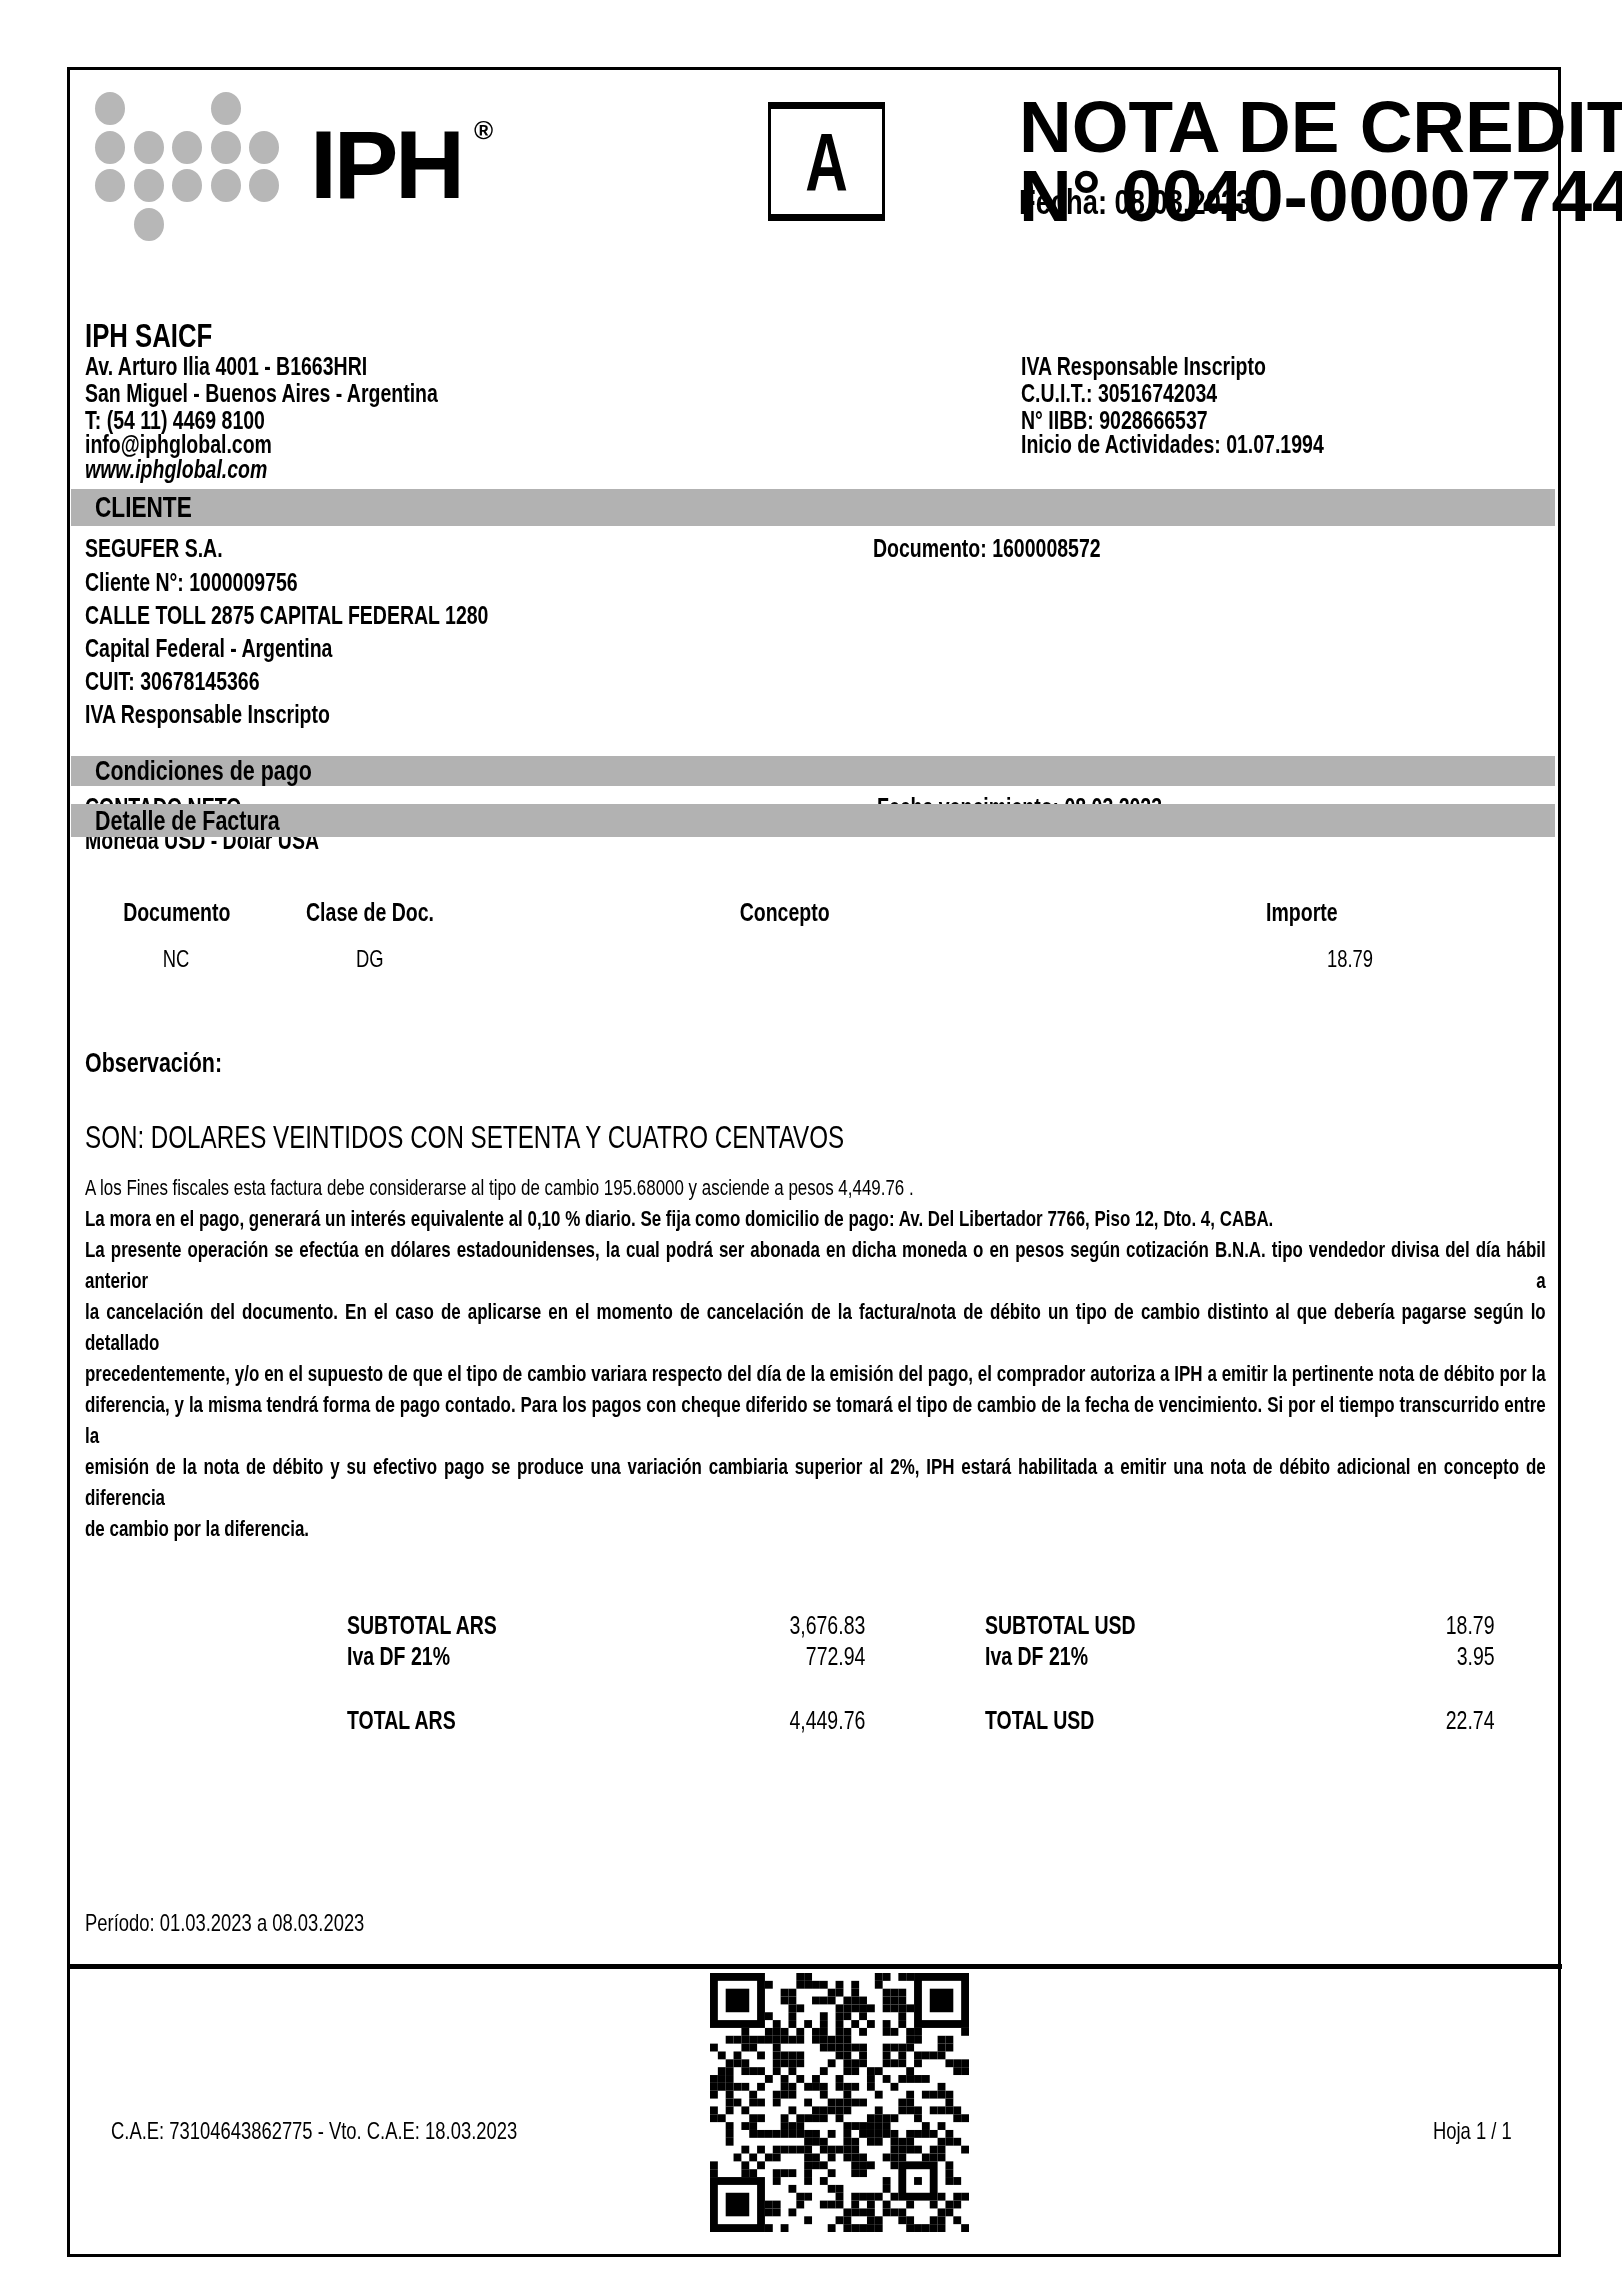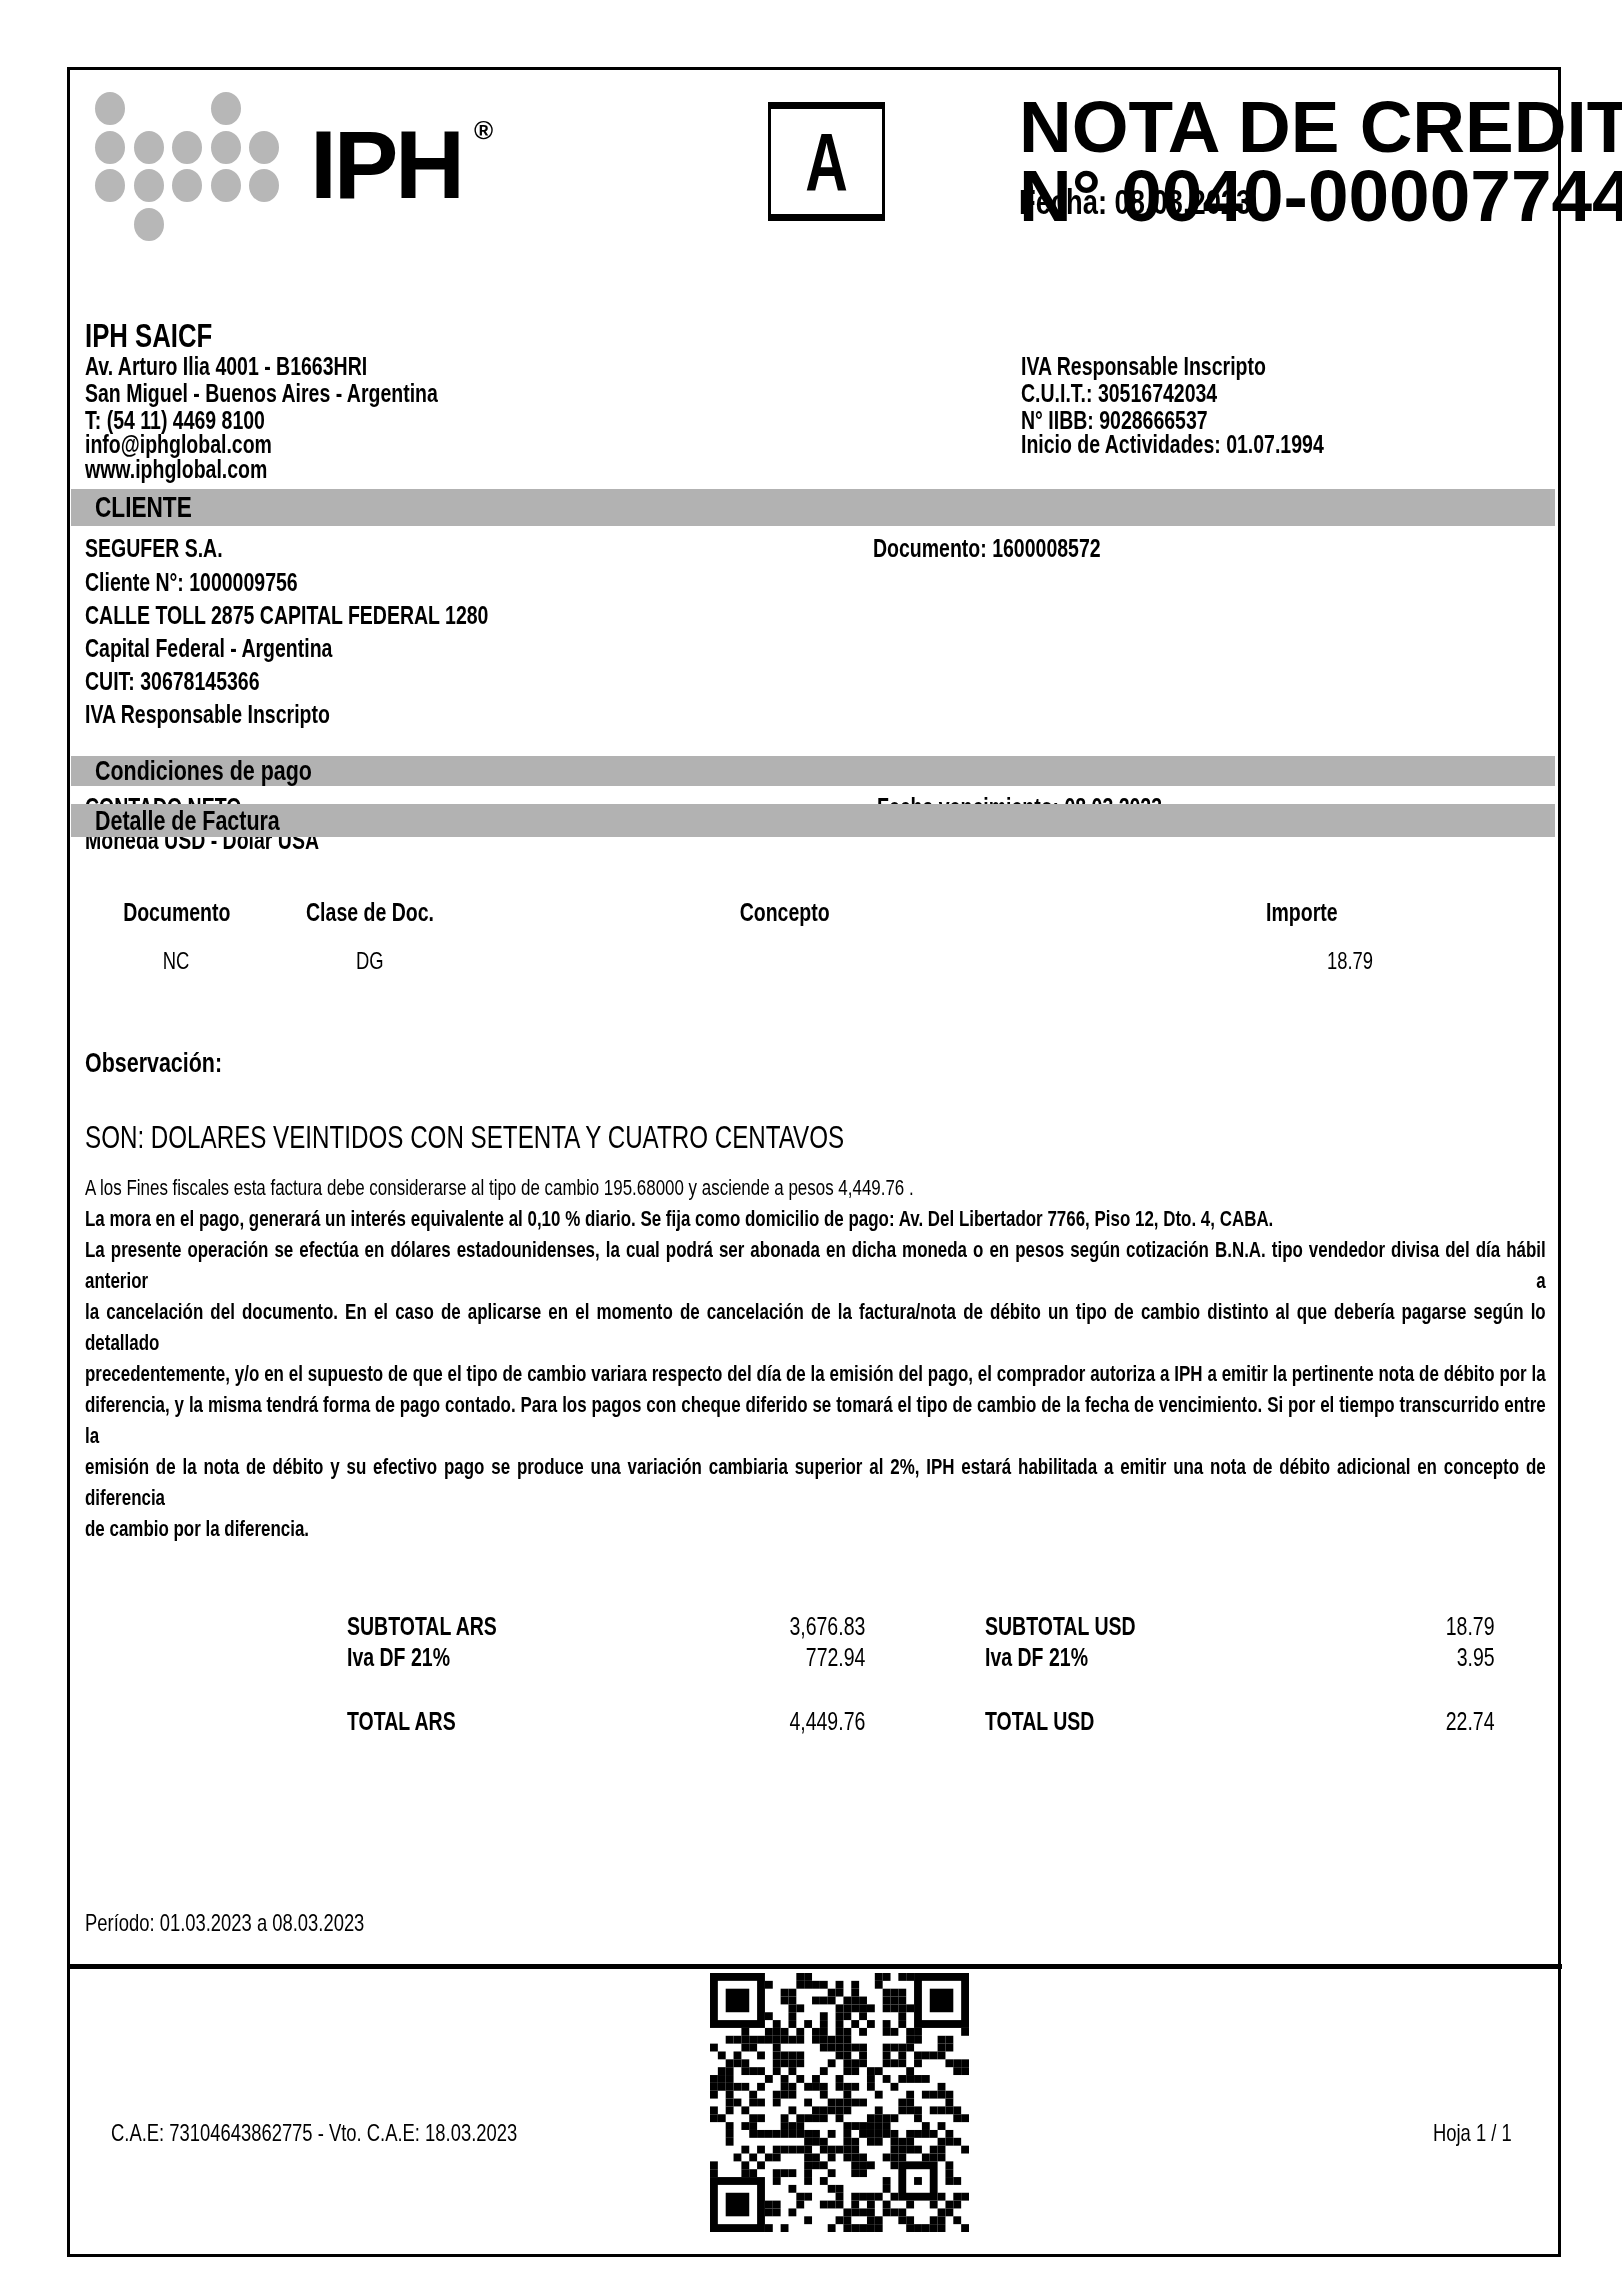--- a/index.html
+++ b/index.html
@@ -35,21 +35,21 @@
   .txt38{font-size:25px;}
   .txt36{font-size:23.6px;}
   .txt32{font-size:21px;}
   .comp-name{font-size:33px;}
   .obs{font-size:27.5px;}
   .son{font-size:31px;}
   .legal{left:85px;top:1172px;width:1897px;transform:scaleX(0.77);transform-origin:0 0;}
   .legal .ln{font-size:22px;line-height:31px;font-weight:bold;white-space:normal;}
   .legal .light{font-weight:normal;}
   .legal .just{text-align:justify;text-align-last:justify;}
-  .cell{display:flex;align-items:flex-end;}
+  .cell{display:flex;align-items:flex-start;}
   .cell.center{justify-content:center;}
   .cell.right{justify-content:flex-end;}
   .sep{left:67px;top:1964px;width:1495px;height:5.2px;background:#000;}
   .qr{left:710px;top:1973px;width:259px;height:259px;}
 </style>
 </head>
 <body>
 
 <div class="page">
 
@@ -85,21 +85,21 @@
   </div>
   <div class="abs" style="left:1019px;top:184px;height:35px;display:flex;align-items:center;">
     <span class="cx b h-date">Fecha: 08.03.2023</span>
   </div>
 
   <div class="abs" style="left:85px;top:317px;"><span class="cx b comp-name">IPH SAICF</span></div>
   <div class="abs" style="left:85px;top:352px;"><span class="cx b txt38">Av. Arturo Ilia 4001 - B1663HRI</span></div>
   <div class="abs" style="left:85px;top:379px;"><span class="cx b txt38">San Miguel - Buenos Aires - Argentina</span></div>
   <div class="abs" style="left:85px;top:406px;"><span class="cx b txt38">T: (54 11) 4469 8100</span></div>
   <div class="abs" style="left:85px;top:430px;"><span class="cx b txt38">info@iphglobal.com</span></div>
-  <div class="abs" style="left:85px;top:455px;"><span class="cx b txt38">www.iphglobal.com</span></div>
+  <div class="abs" style="left:85px;top:455px;font-style:italic;"><span class="cx b txt38">www.iphglobal.com</span></div>
 
   <div class="abs" style="left:1021px;top:352px;"><span class="cx b txt38">IVA Responsable Inscripto</span></div>
   <div class="abs" style="left:1021px;top:379px;"><span class="cx b txt38">C.U.I.T.: 30516742034</span></div>
   <div class="abs" style="left:1021px;top:406px;"><span class="cx b txt38">N° IIBB: 9028666537</span></div>
   <div class="abs" style="left:1021px;top:430px;"><span class="cx b txt38">Inicio de Actividades: 01.07.1994</span></div>
 
   <div class="abs bar" style="top:489px;height:37px;">
     <span class="cx bar-title">CLIENTE</span>
   </div>
   <div class="abs" style="left:85px;top:534px;"><span class="cx b txt38">SEGUFER S.A.</span></div>

